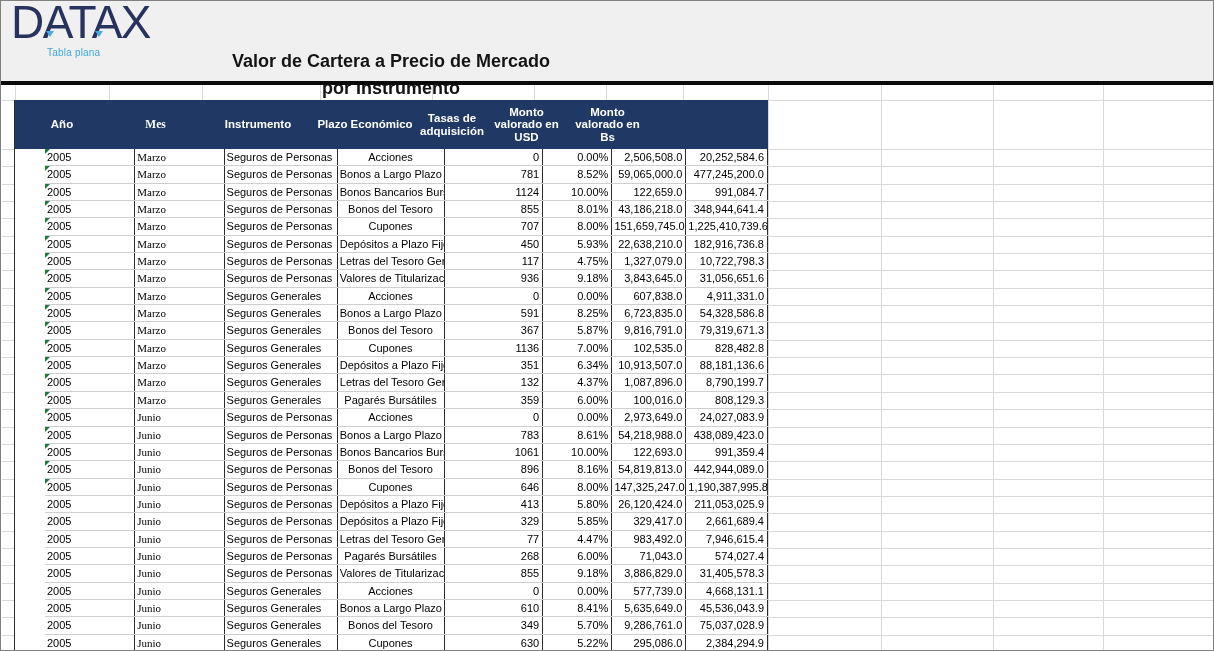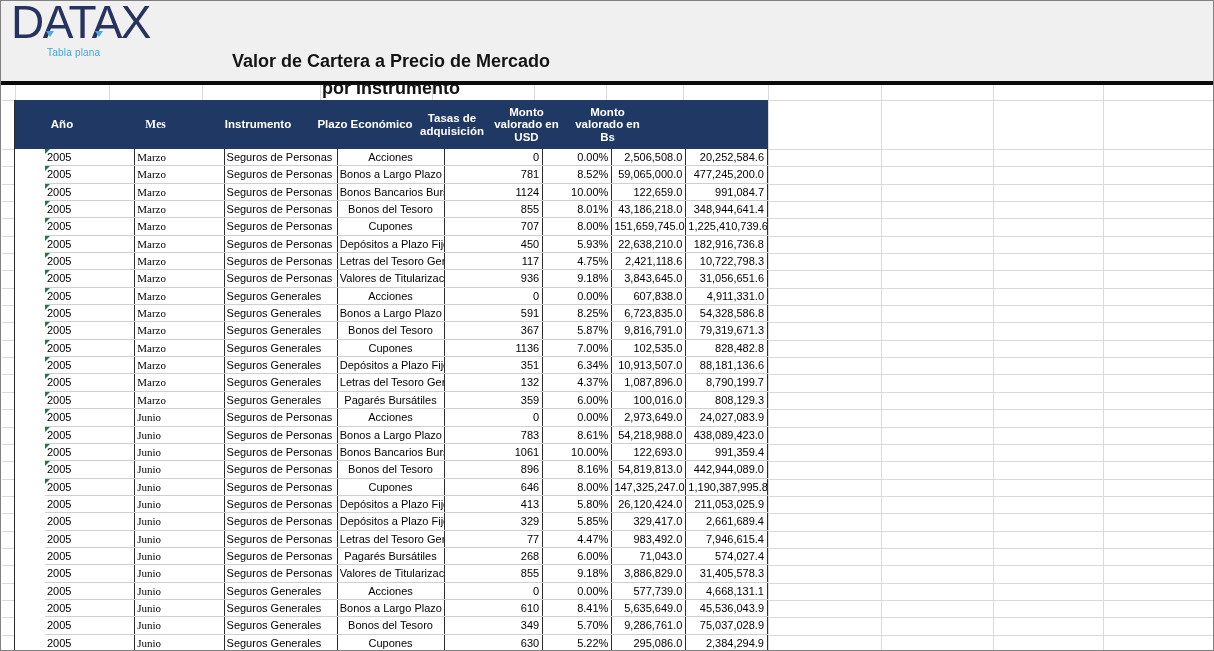--- a/index.html
+++ b/index.html
@@ -173,21 +173,21 @@
           <div class="td c6 num">22,638,210.0</div>
           <div class="td c7 num">182,916,736.8</div>
         </div>
         <div class="t-row">
           <div class="td c0">2005<span class="tri"></span></div>
           <div class="td c1">Marzo</div>
           <div class="td c2">Seguros de Personas</div>
           <div class="td c3">Letras del Tesoro General</div>
           <div class="td c4 num">117</div>
           <div class="td c5 num">4.75%</div>
-          <div class="td c6 num">2,421,118.6</div>
+          <div class="td c6 num">1,327,079.0</div>
           <div class="td c7 num">10,722,798.3</div>
         </div>
         <div class="t-row">
           <div class="td c0">2005<span class="tri"></span></div>
           <div class="td c1">Marzo</div>
           <div class="td c2">Seguros de Personas</div>
           <div class="td c3">Valores de Titularización</div>
           <div class="td c4 num">936</div>
           <div class="td c5 num">9.18%</div>
           <div class="td c6 num">3,843,645.0</div>

